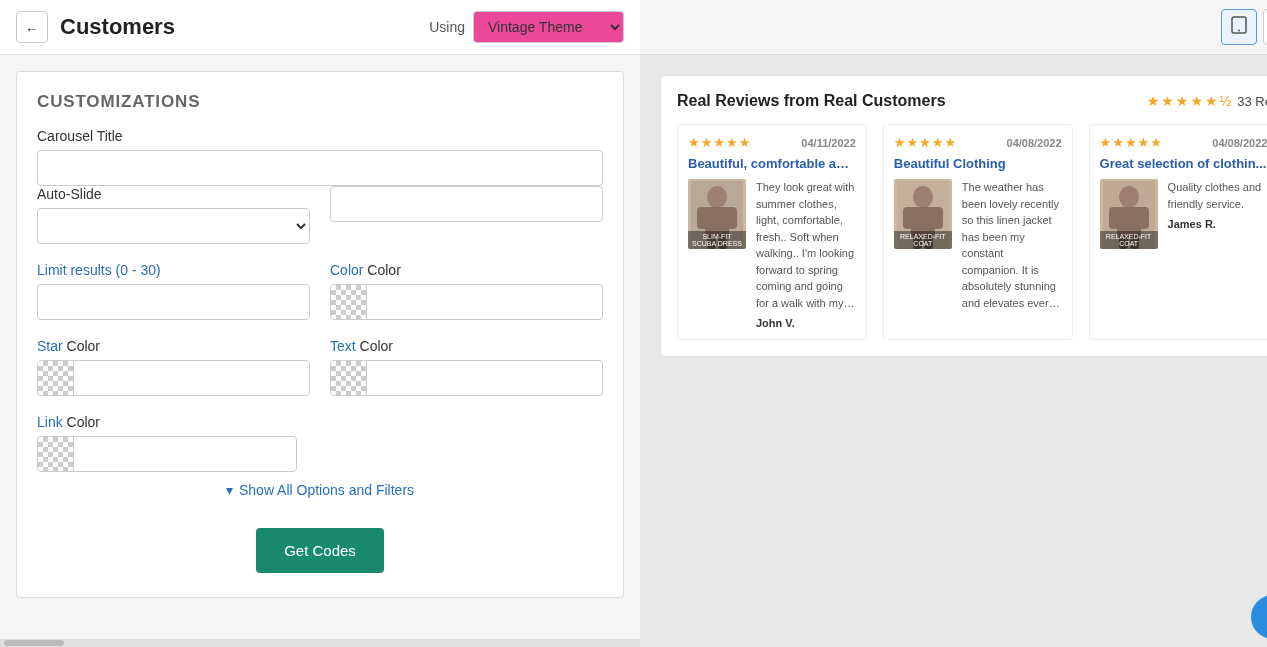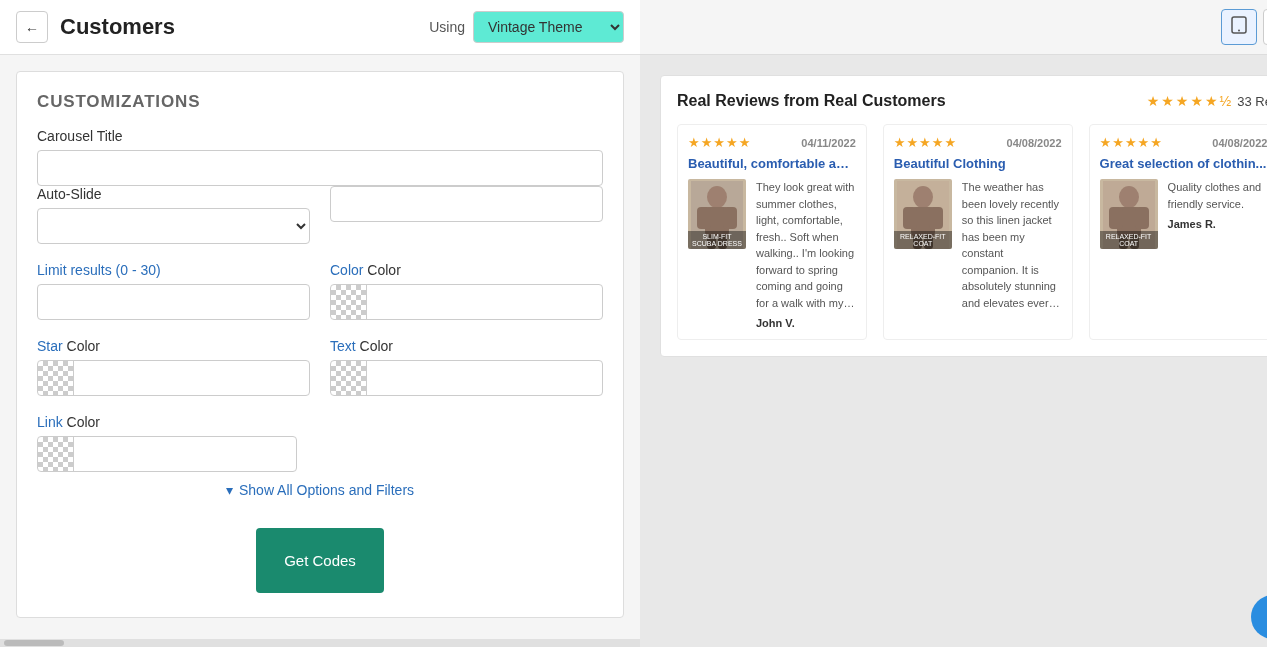--- a/index.html
+++ b/index.html
@@ -46,21 +46,21 @@
       font-size: 14px;
       color: #555;
       margin-right: 8px;
     }
 
     .theme-select {
       border: 1px solid #ccc;
       border-radius: 4px;
       padding: 6px 24px 6px 10px;
       font-size: 14px;
-      background: #5eead4;
+      background: #ec4899;
       cursor: pointer;
       appearance: auto;
       color: #333;
     }
 
     .panel-content {
       flex: 1;
       overflow-y: auto;
       padding: 16px;
       position: relative;
@@ -181,21 +181,21 @@
       display: flex;
       justify-content: center;
       padding: 10px 0 4px;
     }
 
     .get-codes-btn {
       background: #1a8a6e;
       color: #fff;
       border: none;
       border-radius: 4px;
-      padding: 24px 28px;
+      padding: 14px 28px;
       font-size: 15px;
       font-weight: 500;
       cursor: pointer;
     }
 
     
     .bottom-scroll {
       height: 8px;
       background: #e0e0e0;
       position: relative;

